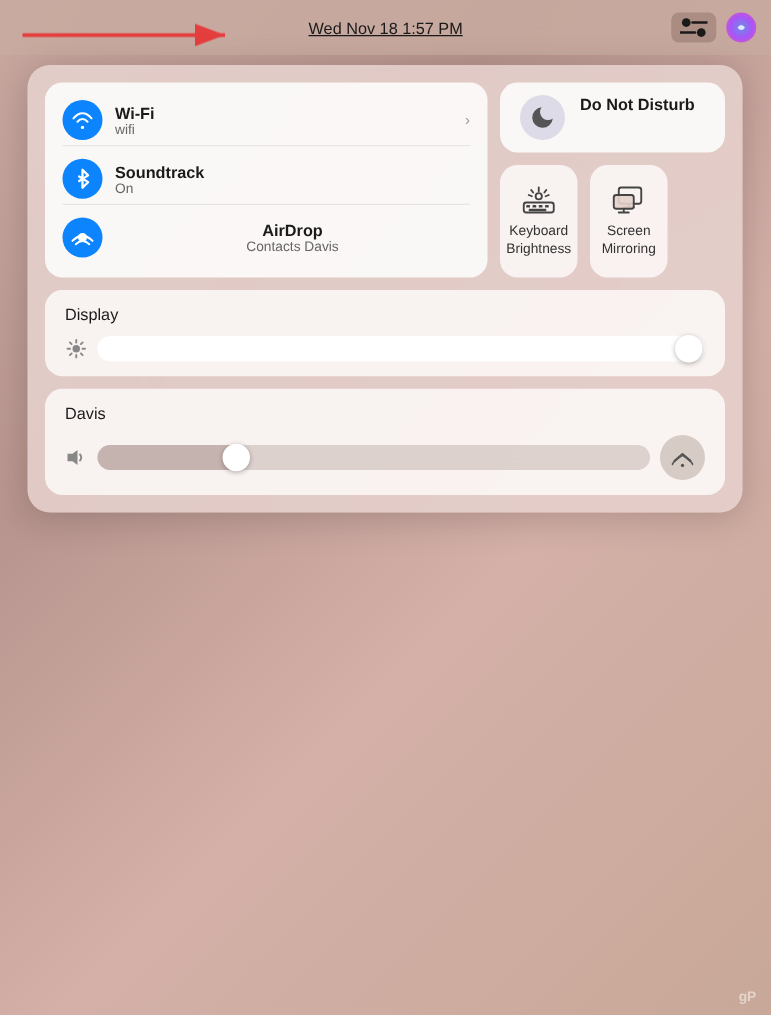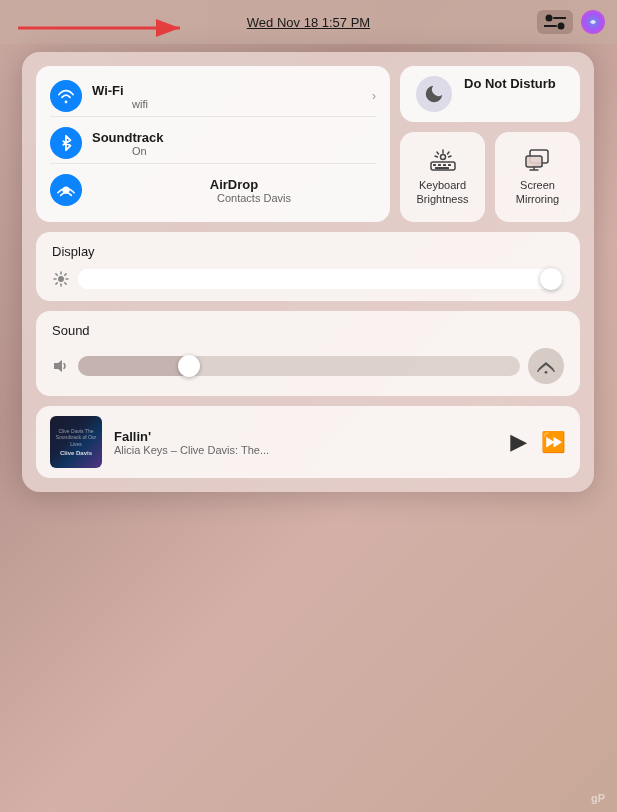--- a/index.html
+++ b/index.html
@@ -136,21 +136,20 @@
 
     .network-name {
       font-size: 13px;
       font-weight: 600;
       color: #1a1a1a;
     }
 
     .network-sub {
       font-size: 11px;
       color: #666;
-      margin-left: 40px;
     }
 
     .chevron {
       color: #999;
       font-size: 12px;
     }
 
     
     .right-column {
       display: flex;
@@ -198,21 +197,21 @@
 
     .small-tile {
       background: rgba(255, 255, 255, 0.75);
       border-radius: 14px;
       padding: 10px;
       display: flex;
       flex-direction: column;
       align-items: center;
       justify-content: center;
       gap: 6px;
-      width: 85px;
+      width: 62px;
       height: 90px;
       cursor: pointer;
     }
 
     .small-tile-label {
       font-size: 11px;
       font-weight: 500;
       color: #333;
       text-align: center;
       line-height: 1.3;
@@ -561,21 +560,21 @@
         </svg>
       </div>
       <div class="slider-track" style="background: white;">
         <div class="slider-fill" style="width:100%; background:white;"></div>
         <div class="slider-thumb"></div>
       </div>
     </div>
   </div>
 
   <div class="section-card">
-    <div class="section-title">Sound</div>
+    <div class="section-title">Davis</div>
     <div class="slider-row">
       <div class="slider-icon">
         <svg width="16" height="16" viewBox="0 0 16 16" fill="none">
           <polygon points="1,5 5,5 9,2 9,14 5,11 1,11" fill="#888"></polygon>
           <path d="M11 5.5 Q13 8 11 10.5" stroke="#888" stroke-width="1.5" fill="none" stroke-linecap="round"></path>
         </svg>
       </div>
       <div class="slider-track" style="background: rgba(180,160,155,0.4);">
         <div class="sound-slider-fill"></div>
         <div class="sound-slider-thumb"></div>
@@ -583,34 +582,16 @@
       <div class="airplay-btn">
         <svg width="18" height="18" viewBox="0 0 20 20" fill="none">
           <path d="M3 13 L10 7 L17 13" stroke="#555" stroke-width="2" fill="none" stroke-linecap="round" stroke-linejoin="round"></path>
           <path d="M1 16 Q3 12 10 8 Q17 12 19 16" stroke="#555" stroke-width="1.5" fill="none" stroke-linecap="round"></path>
           <circle cx="10" cy="17" r="1.5" fill="#555"></circle>
         </svg>
       </div>
     </div>
   </div>
 
-  <div class="now-playing-card">
-    <div class="album-art">
-      <div class="album-art-inner">
-        <div style="color:rgba(255,255,255,0.5); font-size:5px; text-align:center; line-height:1.3;">Clive Davis
-The Soundtrack
-of Our Lives</div>
-        <div style="color:rgba(255,255,255,0.8); font-size:6px; text-align:center; margin-top:3px; font-weight:600;">Clive Davis</div>
-      </div>
-    </div>
-    <div class="now-playing-info">
-      <div class="now-playing-title">Fallin'</div>
-      <div class="now-playing-artist">Alicia Keys – Clive Davis: The...</div>
-    </div>
-    <div class="playback-controls">
-      <span class="play-btn">▶</span>
-      <span class="ff-btn">⏩</span>
-    </div>
-  </div>
 
 </div>
 
 <div class="watermark">gP</div>
 
 </body></html>

